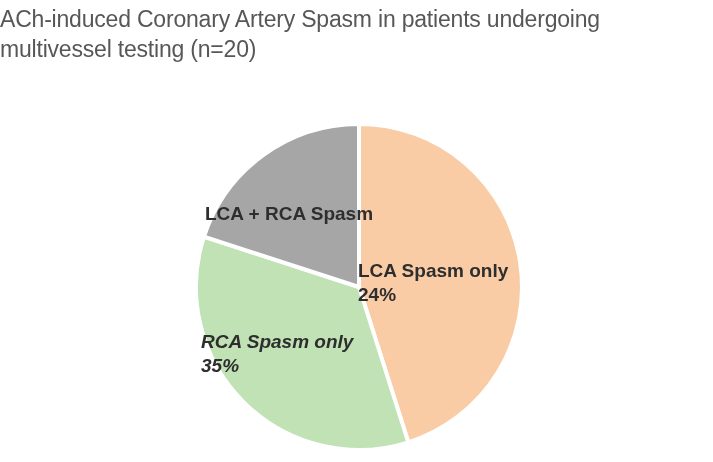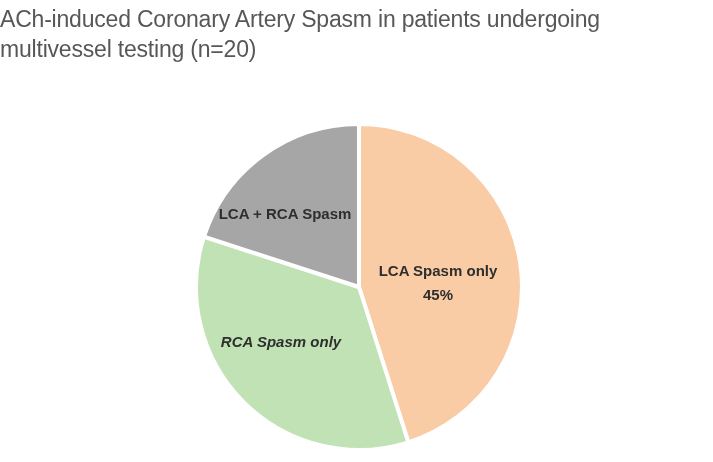--- a/index.html
+++ b/index.html
@@ -41,22 +41,21 @@
     width: 713px;
     height: 462px;
   }
   svg.pie-svg {
     display: block;
     width: 713px;
     height: 462px;
   }
   .slice-label {
     position: absolute;
-    text-align: center;
-    font-size: 15px;
+    font-size: 19px;
     line-height: 24px;
     font-weight: bold;
     color: #2e2e2e;
     white-space: nowrap;
     pointer-events: none;
   }
   .slice-label .pct {
     display: block;
   }
   #label-lca { left: 358px; top: 259px; width: 160px; }
@@ -75,25 +74,26 @@
 
       <path d="M 359 287 L 359 124 A 163 163 0 0 1 408.37 442.34 Z" fill="#FACCA5" stroke="#FFFFFF" stroke-width="4"></path>
 
       <path d="M 359 287 L 408.37 442.34 A 163 163 0 0 1 203.97 236.62 Z" fill="#C0E2B4" stroke="#FFFFFF" stroke-width="4"></path>
 
       <path d="M 359 287 L 203.97 236.62 A 163 163 0 0 1 359 124 Z" fill="#A6A6A6" stroke="#FFFFFF" stroke-width="4"></path>
     </svg>
 
     <div id="label-lca" class="slice-label">
       <span>LCA Spasm only</span>
-      <span class="pct">45%</span>
+      <span class="pct">24%</span>
     </div>
 
     <div id="label-rca" class="slice-label">
       <span>RCA Spasm only</span>
+      <span class="pct">35%</span>
     </div>
 
     <div id="label-both" class="slice-label">
       <span>LCA + RCA Spasm</span>
     </div>
   </div>
 
 </div>
 
 </body></html>

